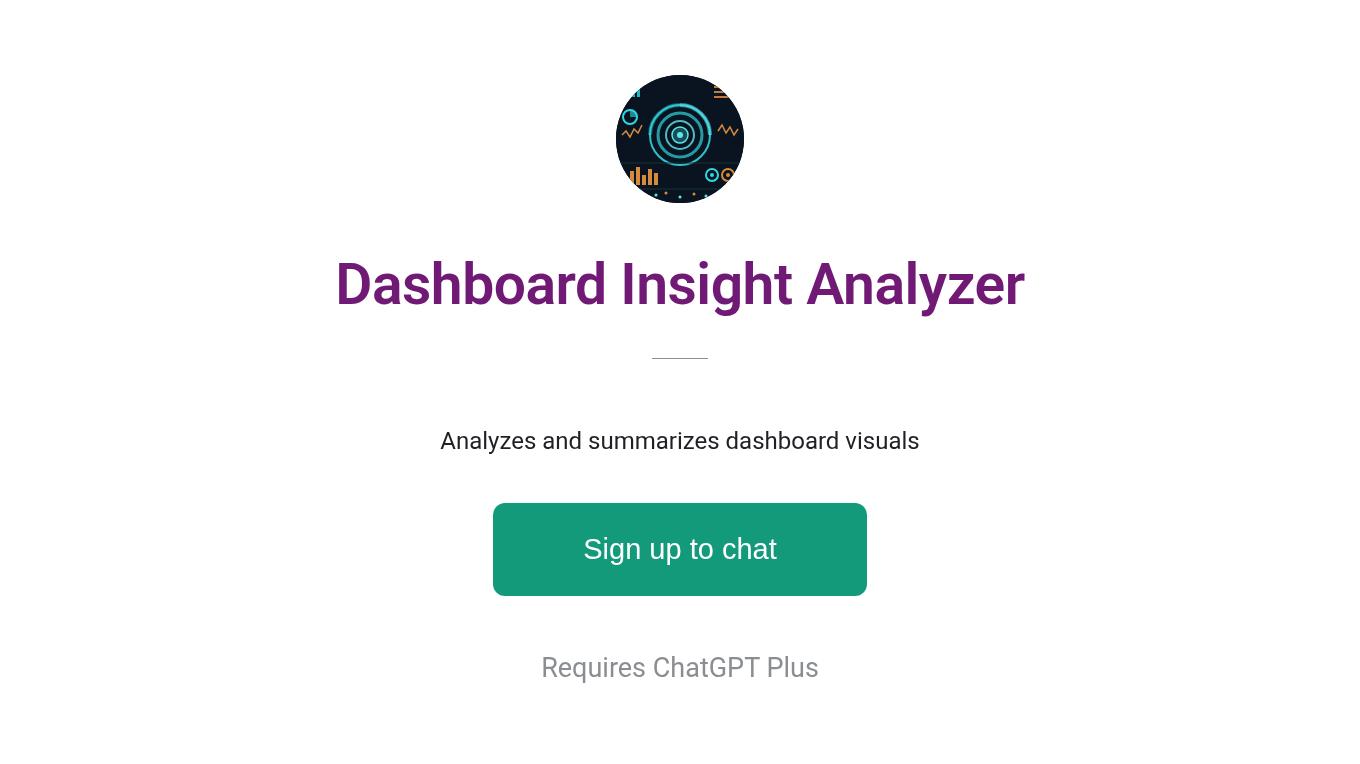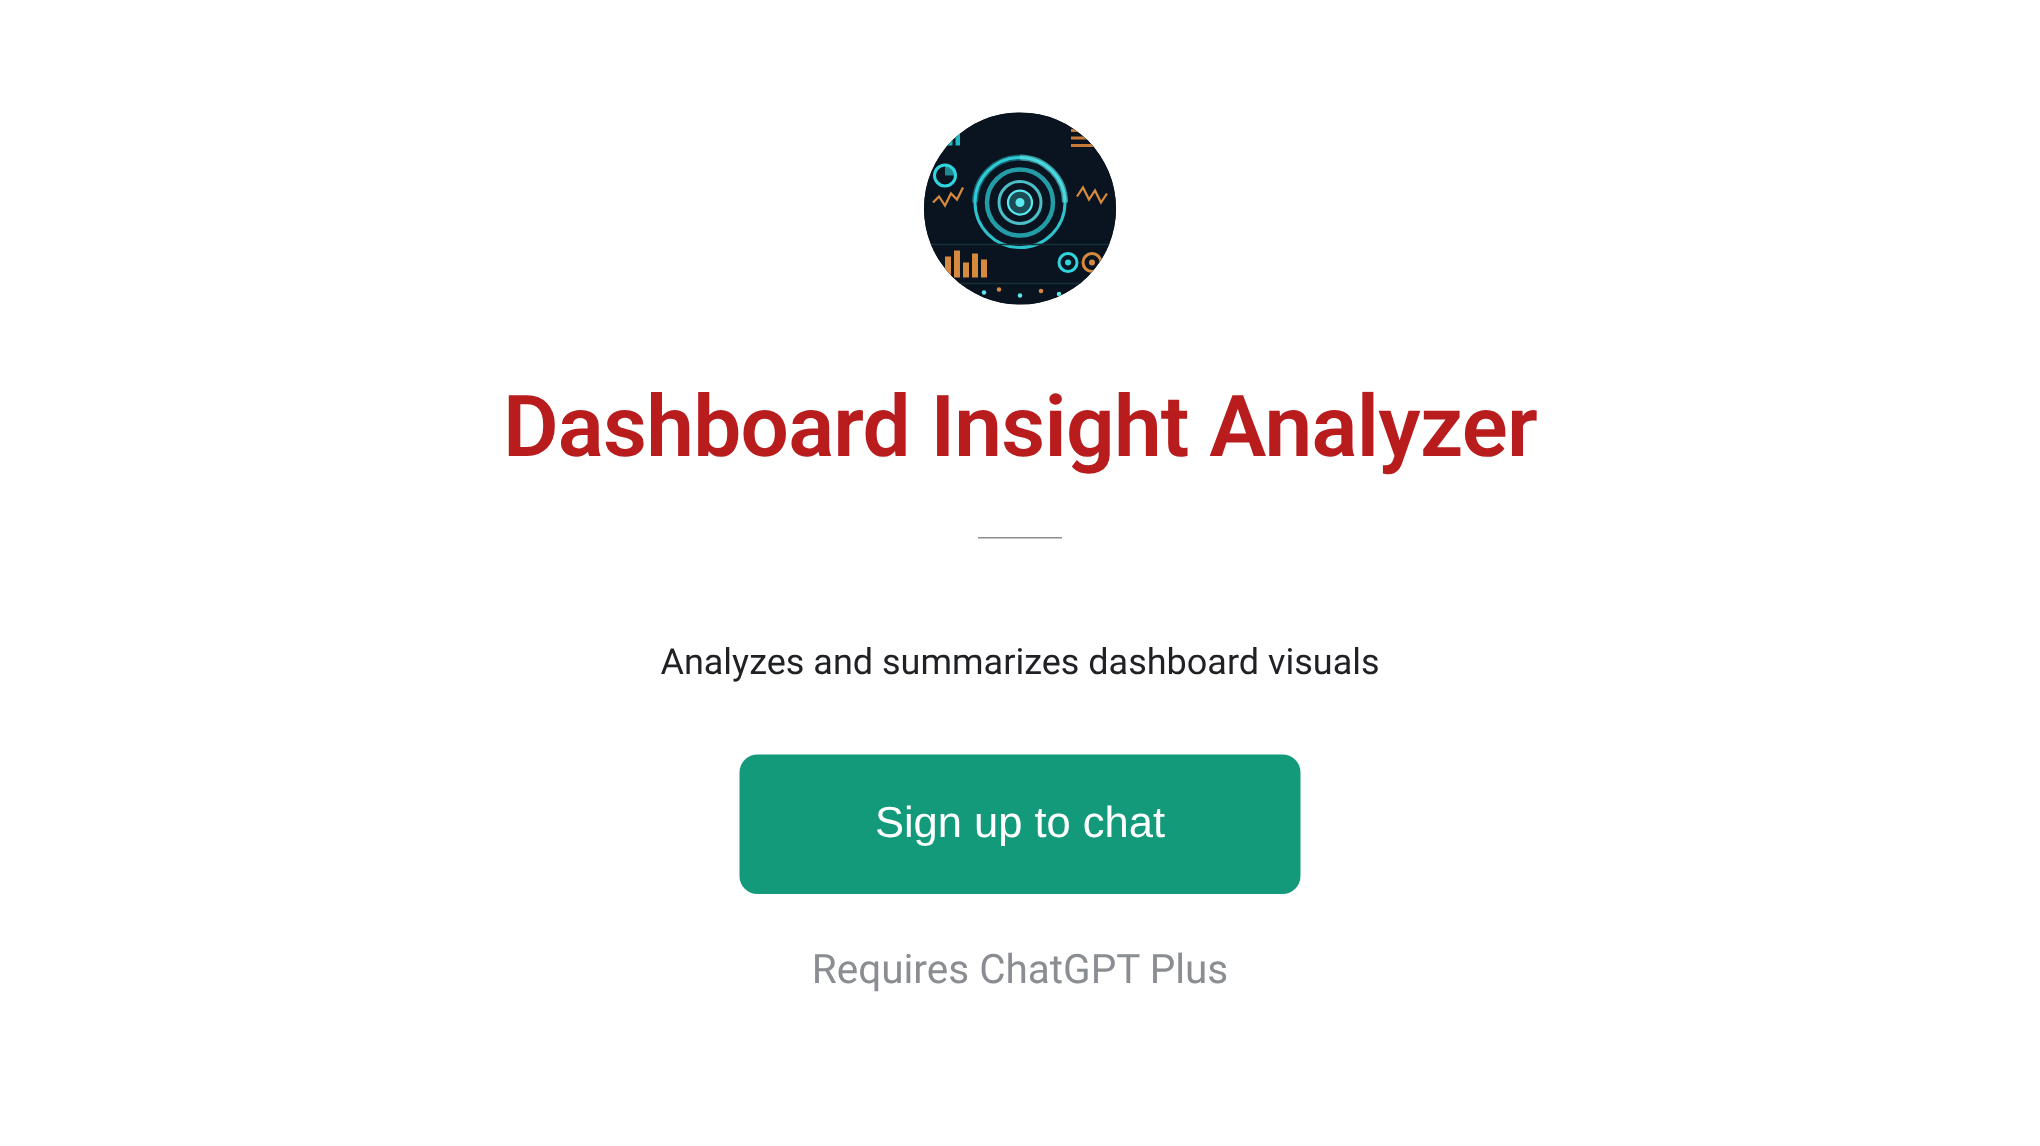--- a/index.html
+++ b/index.html
@@ -27,21 +27,21 @@
       margin-bottom: 48px;
     }
     .avatar svg {
       width: 100%;
       height: 100%;
       display: block;
     }
     .title {
       font-size: 57px;
       font-weight: 600;
-      color: #b91c1c;
+      color: #701a75;
       text-align: center;
       letter-spacing: -0.5px;
       margin-bottom: 40px;
     }
     .divider {
       width: 56px;
       height: 1px;
       background: #8a8d91;
       margin-bottom: 68px;
     }
@@ -54,21 +54,21 @@
     }
     .cta-button {
       background: #139a7a;
       color: #ffffff;
       font-size: 29px;
       font-weight: 400;
       border: none;
       border-radius: 12px;
       padding: 30px 90px;
       cursor: pointer;
-      margin-bottom: 34px;
+      margin-bottom: 56px;
     }
     .footer-text {
       font-size: 27px;
       font-weight: 400;
       color: #8a8d91;
     }
   </style>
 </head>
 <body>
 

